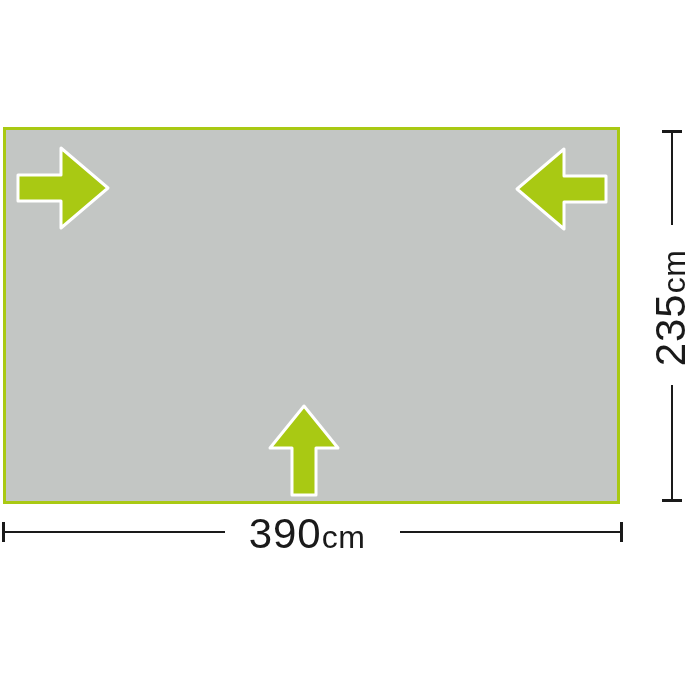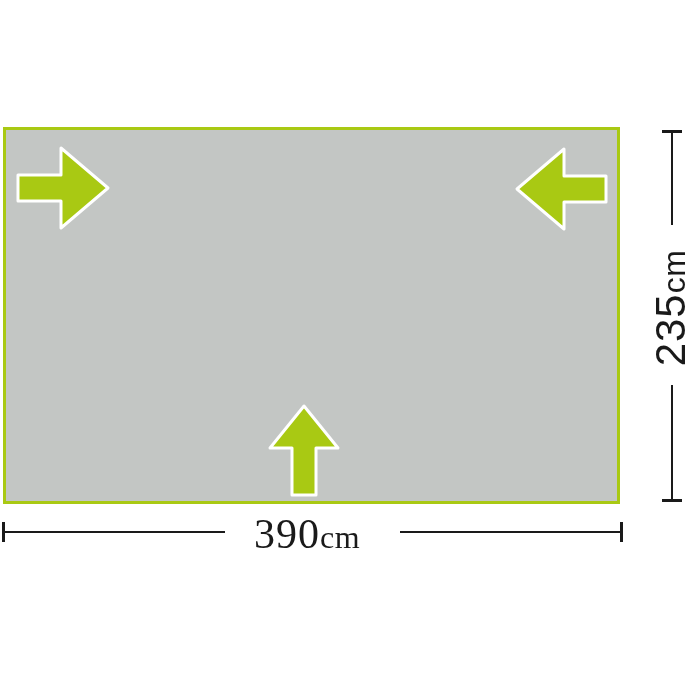--- a/index.html
+++ b/index.html
@@ -72,21 +72,21 @@
 
   <svg class="arrows-svg" viewBox="0 0 700 700" xmlns="http://www.w3.org/2000/svg">
     <polygon points="18,175 61,175 61,148 108,188 61,228 61,201 18,201" stroke="#ffffff" stroke-width="3" stroke-linejoin="round" fill="#a9c913"></polygon>
     <polygon points="606,176 564,176 564,149 517,189 564,229 564,202 606,202" stroke="#ffffff" stroke-width="3" stroke-linejoin="round" fill="#a9c913"></polygon>
     <polygon points="292,495 292,448 270,448 304,406 338,448 316,448 316,495" stroke="#ffffff" stroke-width="3" stroke-linejoin="round" fill="#a9c913"></polygon>
   </svg>
 
   <div>
     <div class="dim h-tick" style="left:2px;  top:522px;"></div>
     <div class="dim h-seg" style="left:4px;  top:531px; width:221px;"></div>
-    <div class="dim-label" style="left:307px; top:534px;font-family:Liberation Serif, serif;">
+    <div class="dim-label" style="left:307px; top:534px;">
       <span class="dim-value">390</span><span class="dim-unit">cm</span>
     </div>
     <div class="dim h-seg" style="left:400px; top:531px; width:221px;"></div>
     <div class="dim h-tick" style="left:620px; top:522px;"></div>
   </div>
 
   <div>
     <div class="dim v-tick" style="left:662px; top:130px;"></div>
     <div class="dim v-seg" style="left:671px; top:133px; height:92px;"></div>
     <div class="dim-label dim-label-v" style="left:671px; top:308px;">

